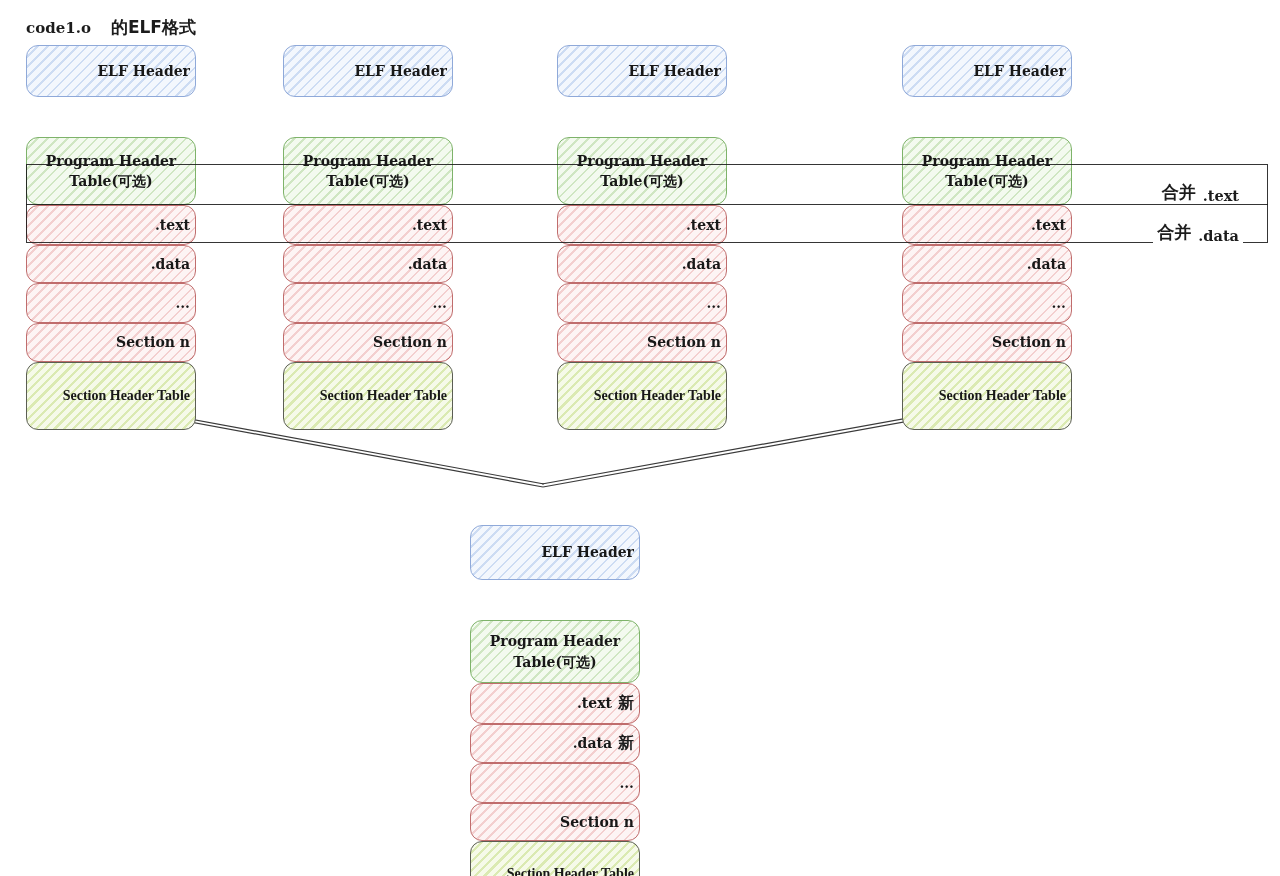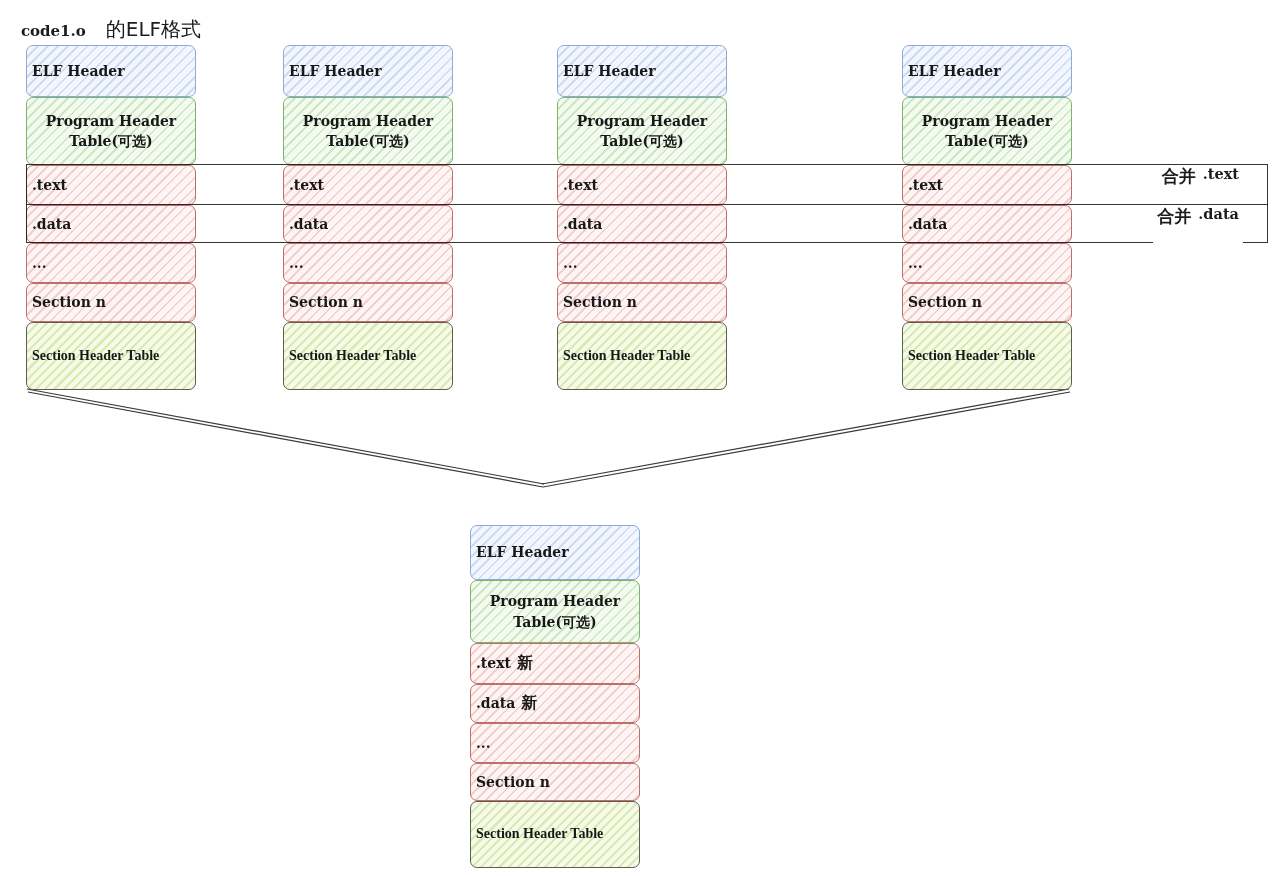--- a/index.html
+++ b/index.html
@@ -6,36 +6,37 @@
   .canvas{
     position:relative;width:1280px;height:876px;background:#ffffff;overflow:hidden;
     font-family:"DejaVu Serif", serif;color:#1c1c1c;
   }
   
   .col{position:absolute;width:170px;z-index:2;}
   .col-title{
     position:absolute;width:240px;text-align:center;z-index:3;
     font-size:15px;font-weight:700;white-space:nowrap;
   }
-  .title-cjk{font-family:"DejaVu Sans",sans-serif;font-weight:400;font-size:20px;margin-left:20px;}
+  .title-cjk{font-family:"DejaVu Sans",sans-serif;font-weight:700;font-size:17px;margin-left:20px;}
   .box{
-    box-sizing:border-box;width:170px;border:1.6px solid;border-radius:7px;
-    display:flex;align-items:center;justify-content:flex-start;text-align:center;
+    box-sizing:border-box;width:170px;border:1.6px solid;border-radius:12px;
+    display:flex;align-items:center;justify-content:flex-end;text-align:center;
     padding:0 5px;
   }
   .box .lbl{font-size:14px;font-weight:700;line-height:1.45;color:#181818;}
   .box .suffix{font-family:"DejaVu Sans",sans-serif;font-weight:800;font-size:16px;margin-left:6px;}
   
   .blue{
     border-color:#8fa9d9;
     background:repeating-linear-gradient(135deg,#cddcf3 0 1.8px,#f3f7fd 1.8px 7px);
   }
   .green{
     border-color:#7eb36a;
     background:repeating-linear-gradient(135deg,#cfe6c2 0 1.8px,#f3faef 1.8px 7px);
+    margin-top:40px;
   }
   .red{
     border-color:#c06d6d;
     background:repeating-linear-gradient(135deg,#f3cfcf 0 1.8px,#fdf4f4 1.8px 7px);
   }
   .olive{
     border-color:#5b5e53;
     background:repeating-linear-gradient(135deg,#dbeab2 0 2.2px,#f6fae9 2.2px 6.5px);
     font-family:Liberation Serif, serif;
   }
@@ -45,21 +46,21 @@
   
   .m0{height:55px}.m1{height:63px}.m2{height:41px}.m3{height:39px}
   .m4{height:40px}.m5{height:38px}.m6{height:67px}
   
   .band{
     position:absolute;left:26px;top:164px;width:1242px;height:79px;
     box-sizing:border-box;border:1.6px solid rgba(25,25,25,0.88);z-index:5;
   }
   .band-divider{position:absolute;left:-1px;right:-1px;top:39px;border-top:1.6px solid rgba(25,25,25,0.88);}
   .band-label{
-    position:absolute;right:24px;height:39px;display:flex;align-items:flex-start;
+    position:absolute;right:24px;height:39px;display:flex;align-items:flex-end;
     background:#ffffff;padding:0 4px;
   }
   .band-label.first{top:0;}
   .band-label.second{top:40px;}
   .merge-cjk{font-family:"DejaVu Sans",sans-serif;font-weight:800;font-size:17px;}
   .merge-en{font-size:14.5px;font-weight:700;margin-left:7px;}
   
   .funnel{position:absolute;left:0;top:0;z-index:1;}
 </style>
 </head>

